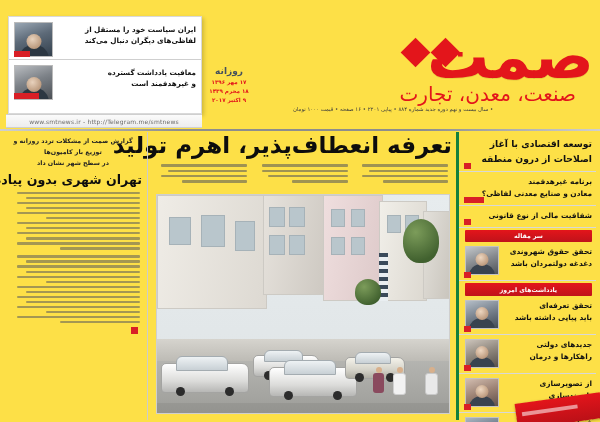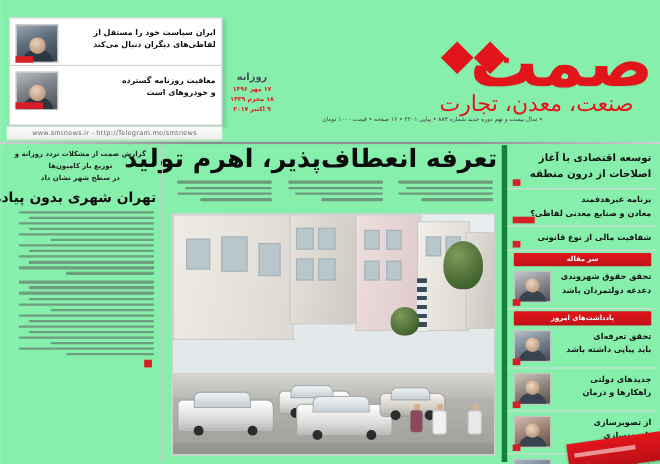--- a/index.html
+++ b/index.html
@@ -2,21 +2,21 @@
 <html lang="fa" dir="rtl"><head>
 <meta charset="utf-8">
 <title>smtnews front page</title>
 <style>
   html,body{margin:0;padding:0;background:#ffffff;}
   body{
     width:600px;height:422px;overflow:hidden;position:relative;
     font-family:"DejaVu Sans","Liberation Sans",sans-serif;
     color:#1a1a1a;
   }
-  .page{position:absolute;inset:0;background:#86efac;}
+  .page{position:absolute;inset:0;background:#fde047;}
 
   
   .topstrip{position:absolute;left:0;top:0;width:600px;height:130px;}
 
   
   .teaser-box{
     position:absolute;left:8px;top:16px;width:192px;height:96px;
     background:#fff;border:1px solid #d9d9d9;
     box-shadow:2px 2px 4px rgba(0,0,0,.18);
   }
@@ -104,21 +104,21 @@
     position:absolute;left:0;top:129px;width:600px;height:2px;
     background:linear-gradient(90deg,#cfcfcf,#8d8d8d 30%,#8d8d8d 70%,#cfcfcf);
   }
 
   
   .body-area{position:absolute;left:0;top:132px;width:600px;height:290px;}
 
   
   .rail{
     position:absolute;right:4px;top:0;width:140px;height:288px;
-    border-left:5px solid #15803d;padding-left:0;box-sizing:border-box;
+    border-left:3px solid #15803d;padding-left:0;box-sizing:border-box;
   }
   .rail-item{
     position:relative;display:flex;flex-direction:row-reverse;gap:4px;
     padding:4px 4px 5px 6px;border-bottom:1px solid #d8d8d8;align-items:flex-start;
   }
   .rail-item .txt{
     flex:1;text-align:right;font-weight:bold;line-height:1.6;color:#111;
     letter-spacing:-.2px;
   }
   .rail-item .txt span{display:block;}
@@ -242,22 +242,22 @@
         <div class="thumb"></div>
         <div class="teaser-txt">
           <span>ایران سیاست خود را مستقل از</span>
           <span>لفاظی‌های دیگران دنبال می‌کند</span>
         </div>
         <div class="flag"></div>
       </div>
       <div class="teaser">
         <div class="thumb t2"></div>
         <div class="teaser-txt">
-          <span>معافیت روزنامه گسترده</span>
-          <span>و خودروهای است</span>
+          <span>معافیت یادداشت گسترده</span>
+          <span>و غیرهدفمند است</span>
         </div>
         <div class="flag wide"></div>
       </div>
     </div>
 
     <div class="urlbar">www.smtnews.ir  -  http://Telegram.me/smtnews</div>
 
 
     <div class="masthead">
       <div class="logo-word">صمت</div>

